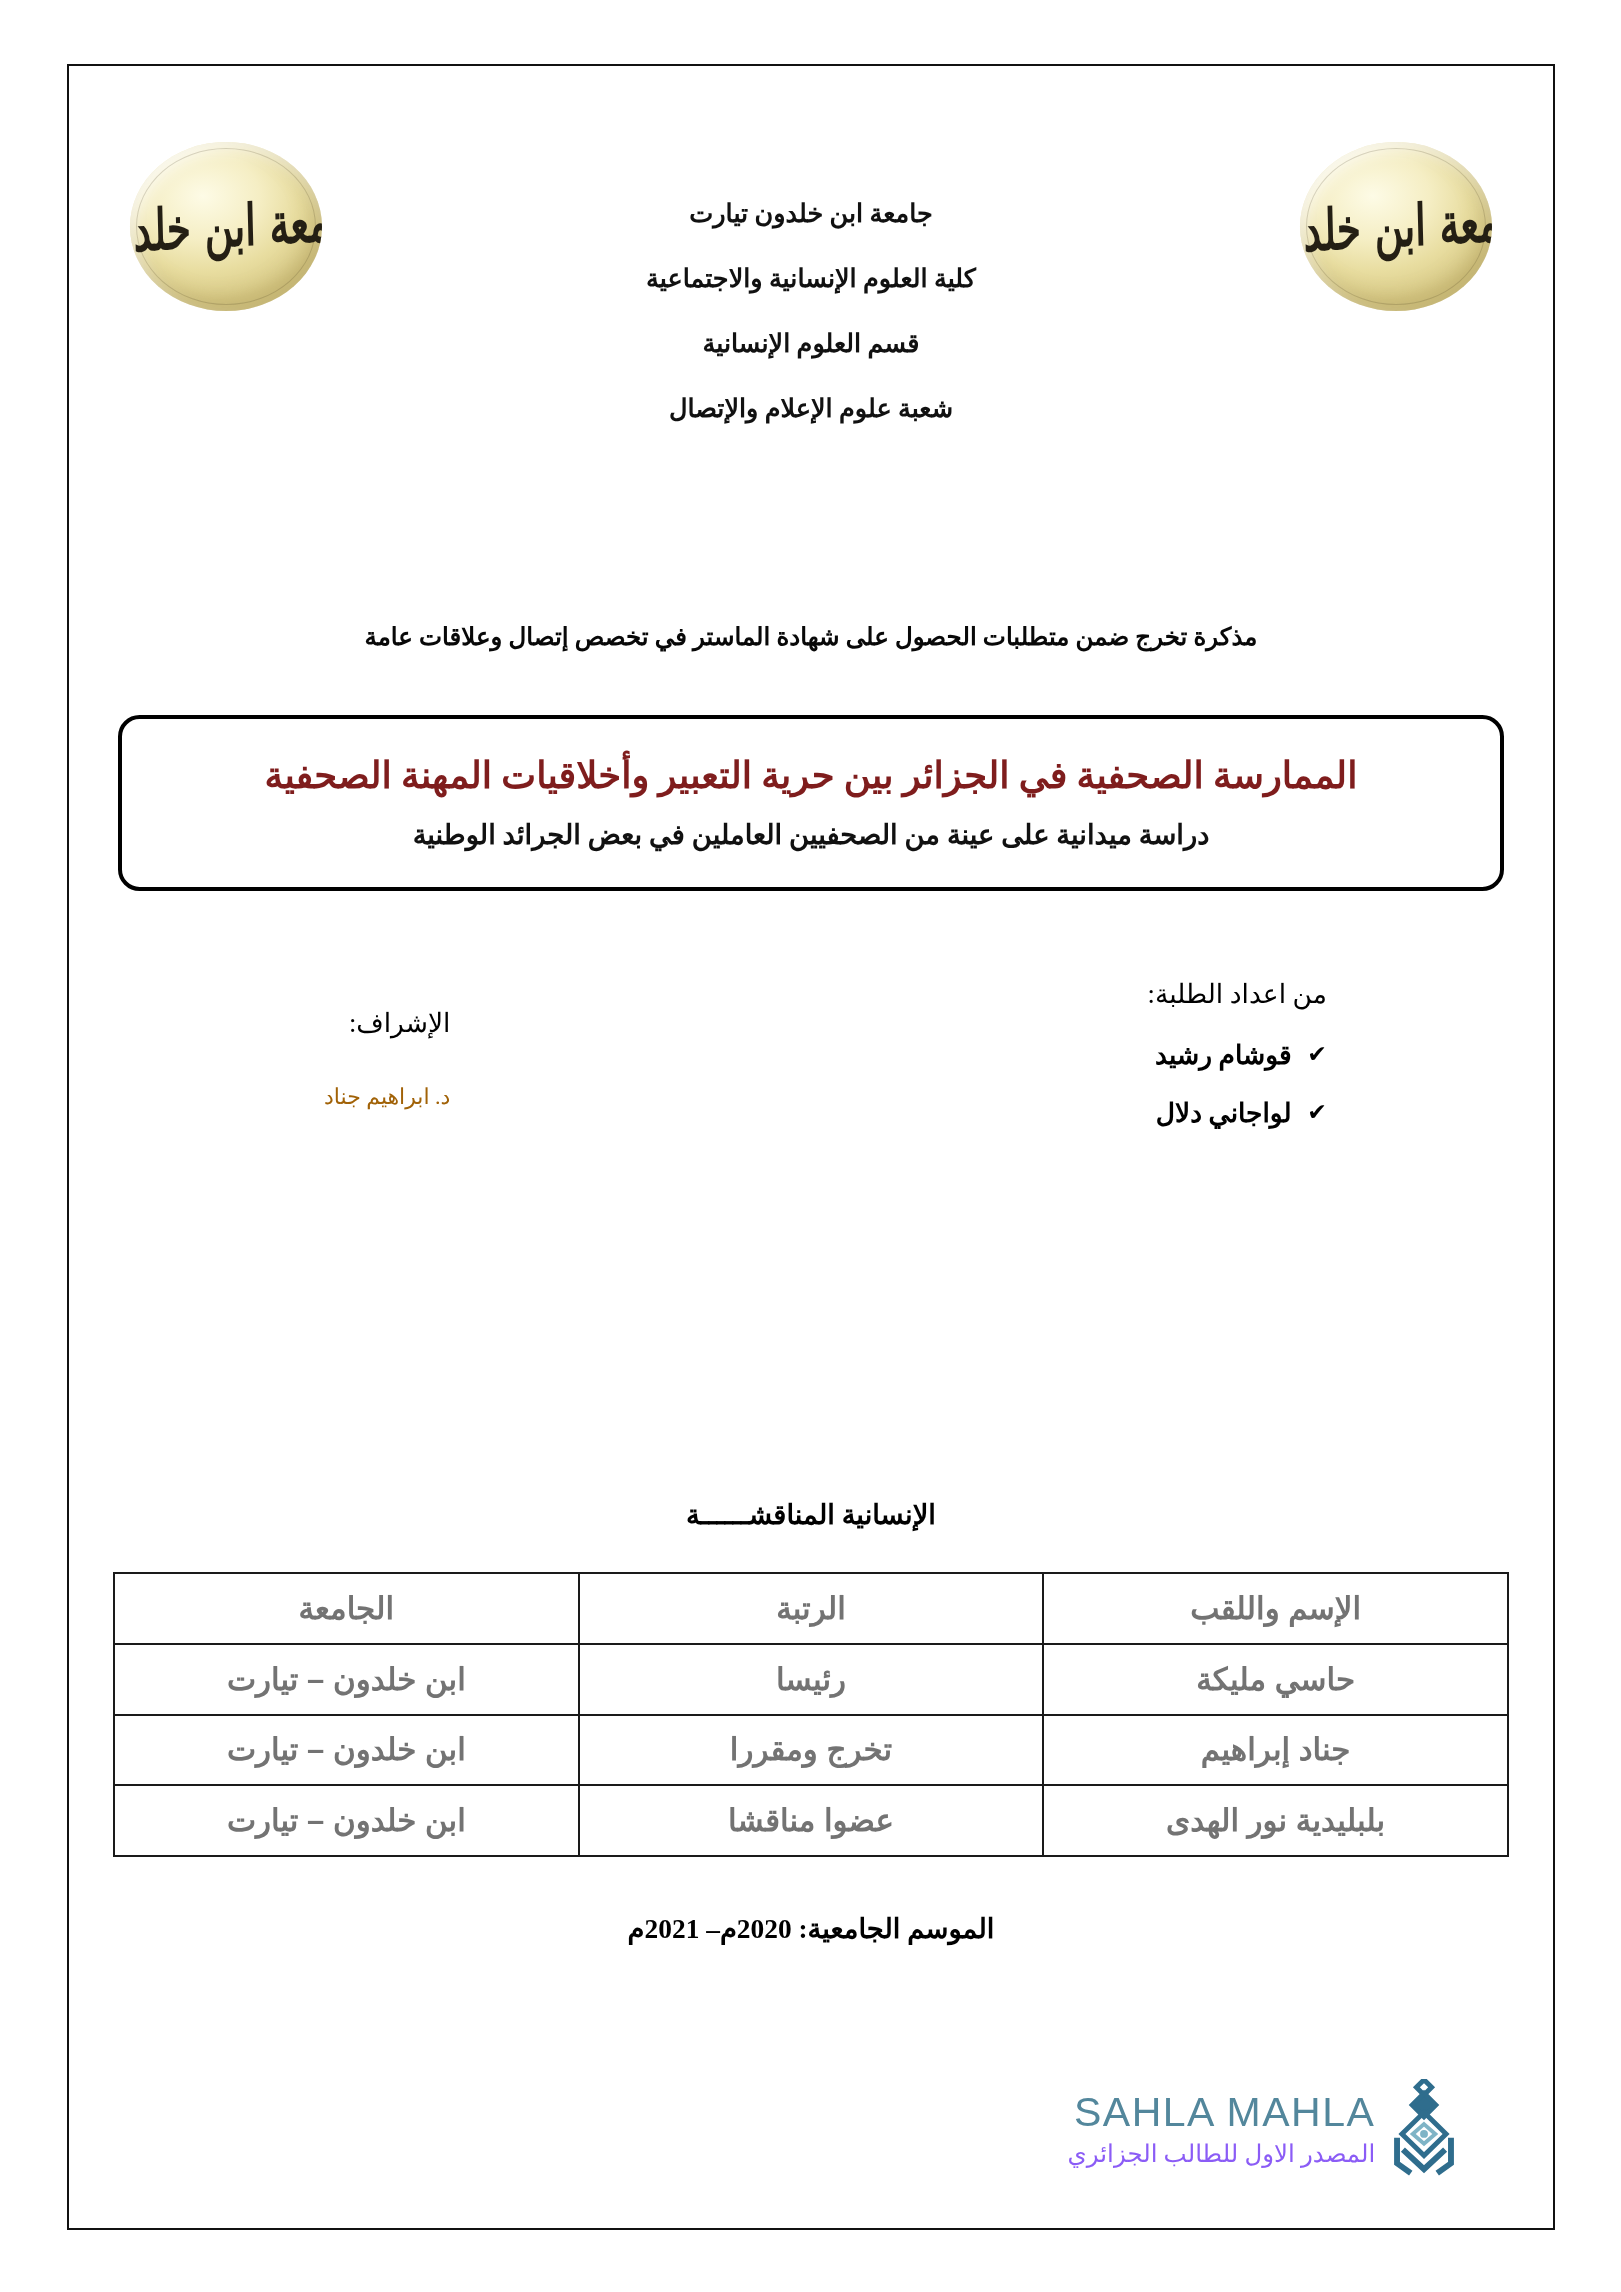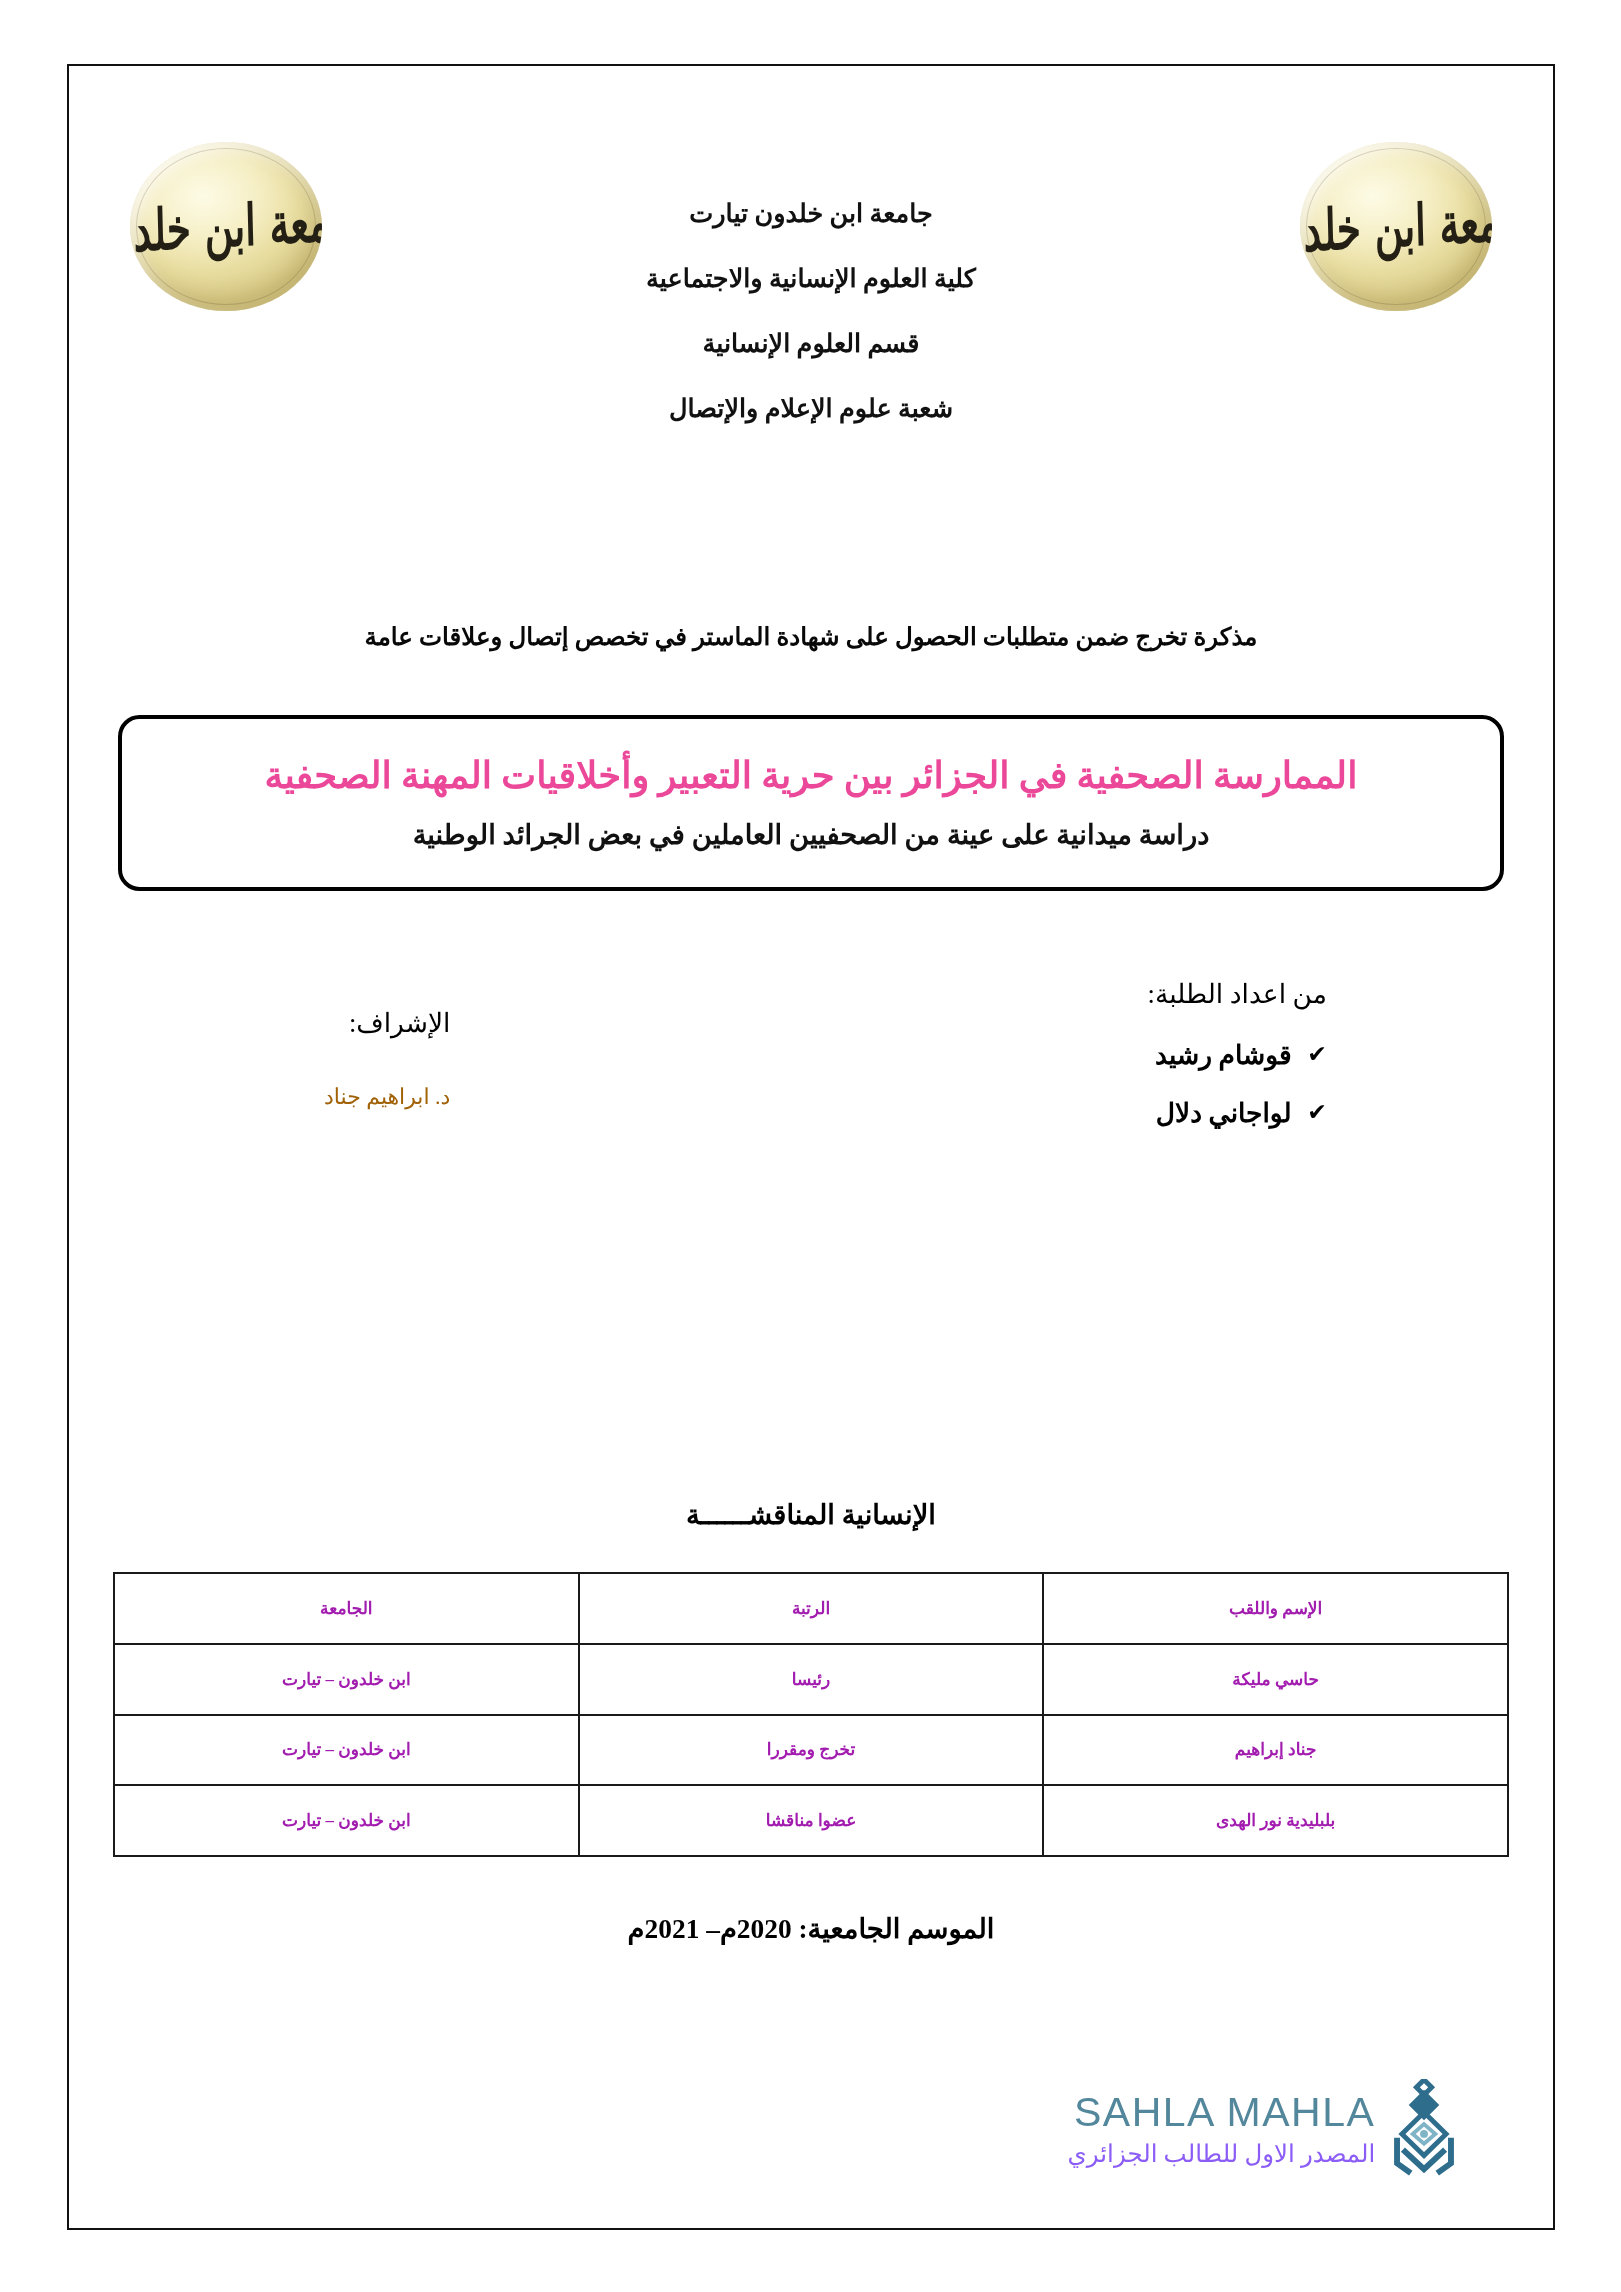--- a/index.html
+++ b/index.html
@@ -123,21 +123,21 @@
     align-items: center;
     justify-content: center;
     padding: 5.9px 23.5px;
   }
   .title-main {
     font-family: "Liberation Serif", "DejaVu Serif", serif;
     font-size: 37px;
     font-weight: 700;
     line-height: 1.3;
     text-align: center;
-    color: #ec4899;
+    color: #7f1d1d;
   }
   .title-sub {
     margin-top: 17.6px;
     font-family: "Liberation Serif", "DejaVu Serif", serif;
     font-size: 27.4px;
     font-weight: 700;
     line-height: 1.3;
     text-align: center;
     color: #111;
   }
@@ -218,24 +218,24 @@
     border-collapse: collapse;
     width: calc(100% - 88px);
     table-layout: fixed;
   }
   .committee-table th,
   .committee-table td {
     border: 2px solid #1a1a1a;
     height: 61px;
     text-align: center;
     vertical-align: middle;
-    font-family: Liberation Serif, serif;
-    font-size: 17px;
-    font-weight: 700;
-    color: #a21caf;
+    font-family: Liberation Sans, sans-serif;
+    font-size: 31px;
+    font-weight: 700;
+    color: #737373;
     padding: 3.9px 5.9px;
   }
   .committee-table th { font-weight: 700; }
 
   
   .academic-year {
     position: absolute;
     left: 0;
     right: 0;
     top: 1847px;

